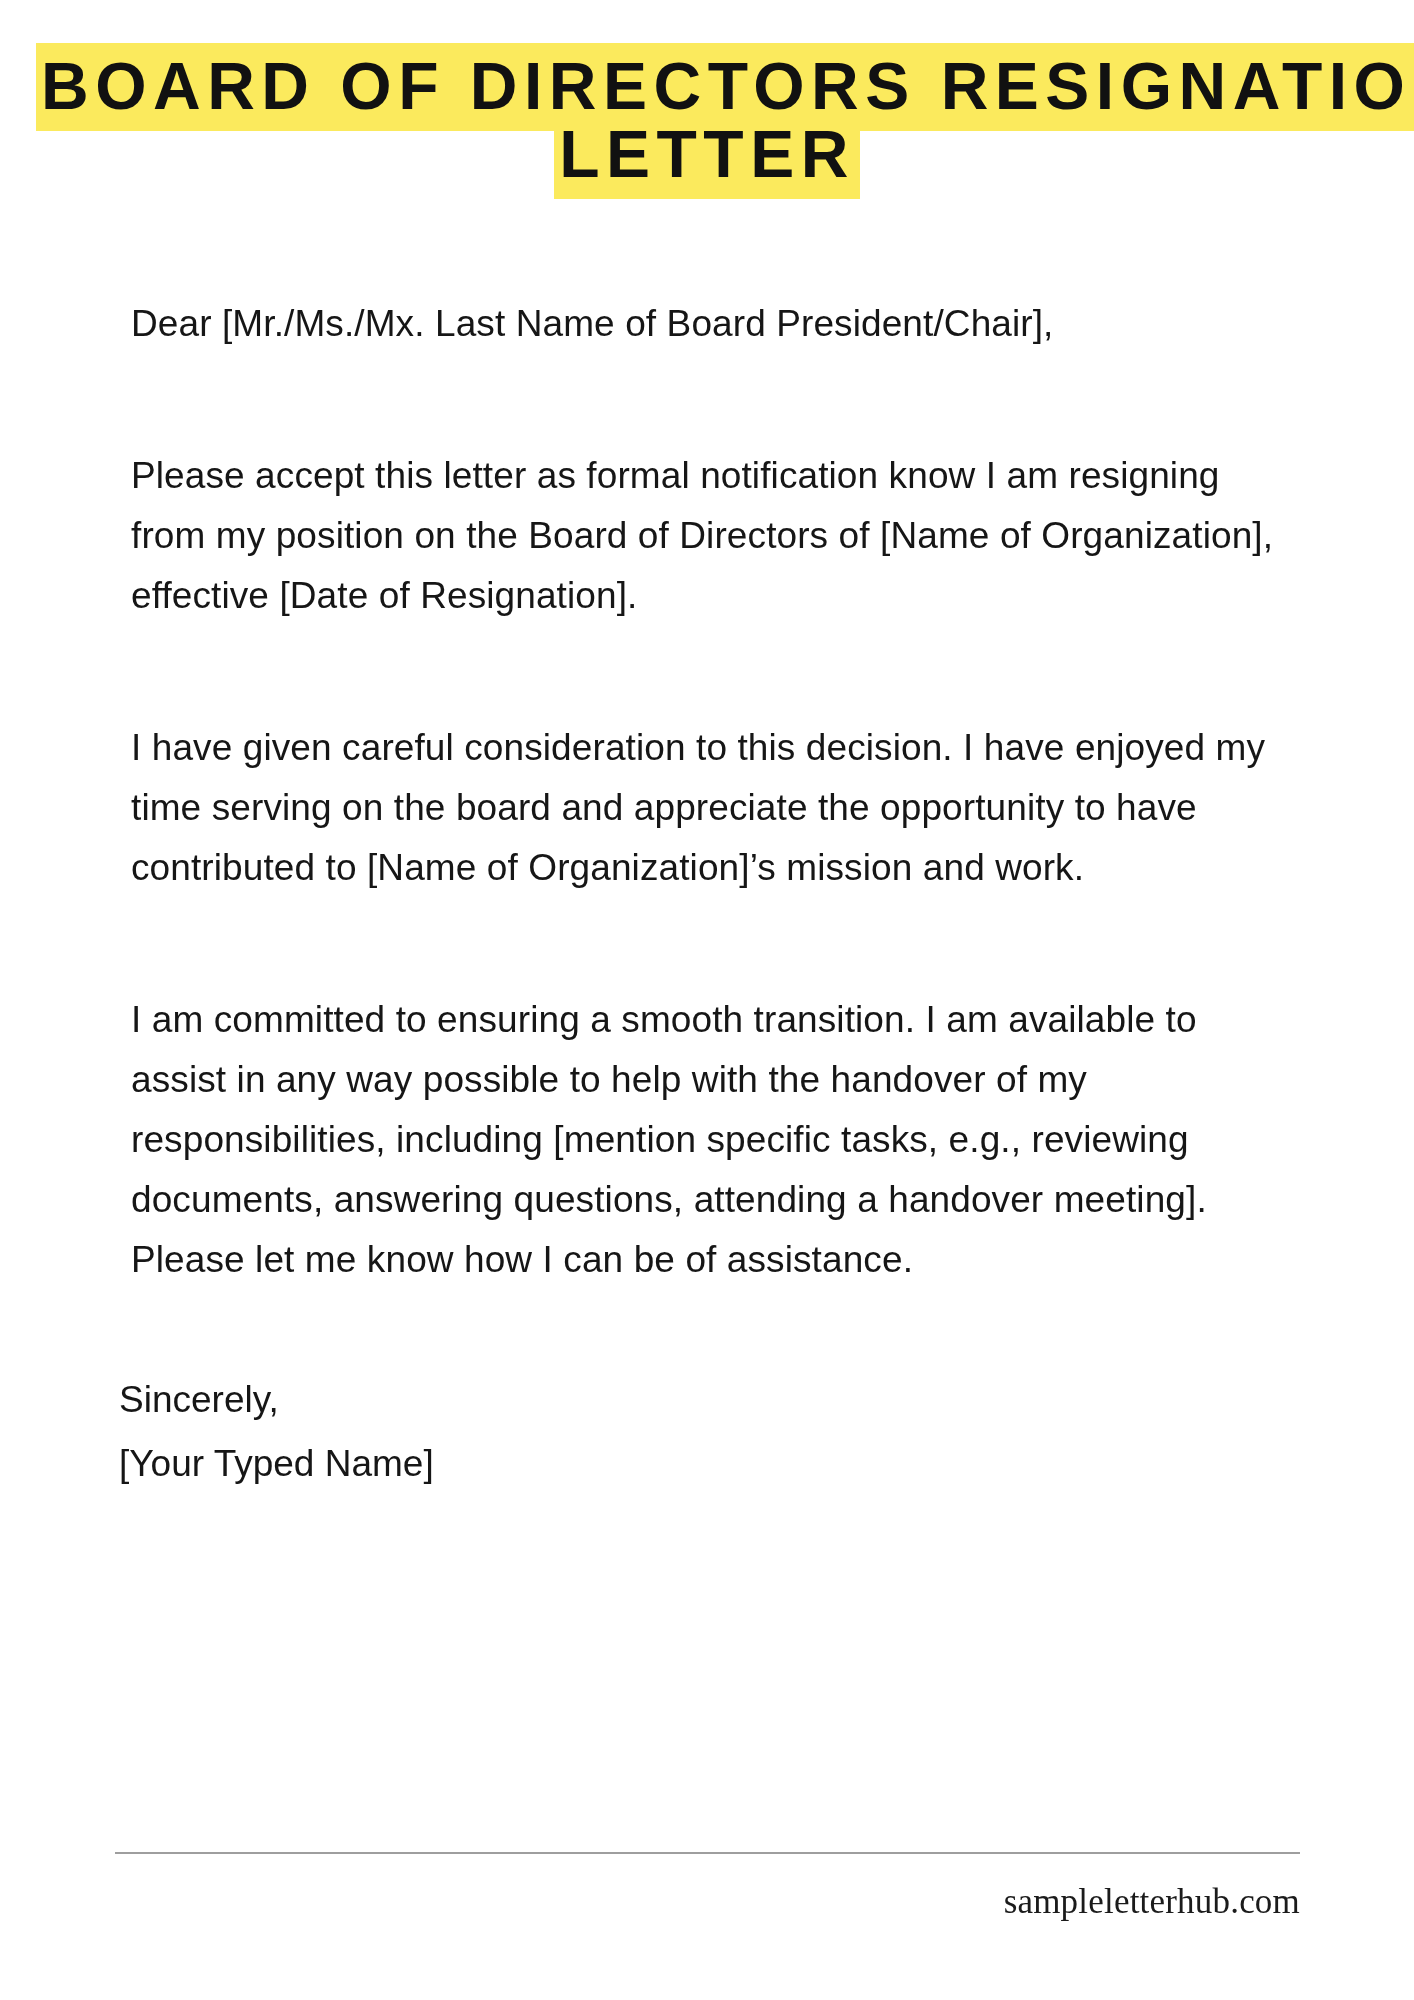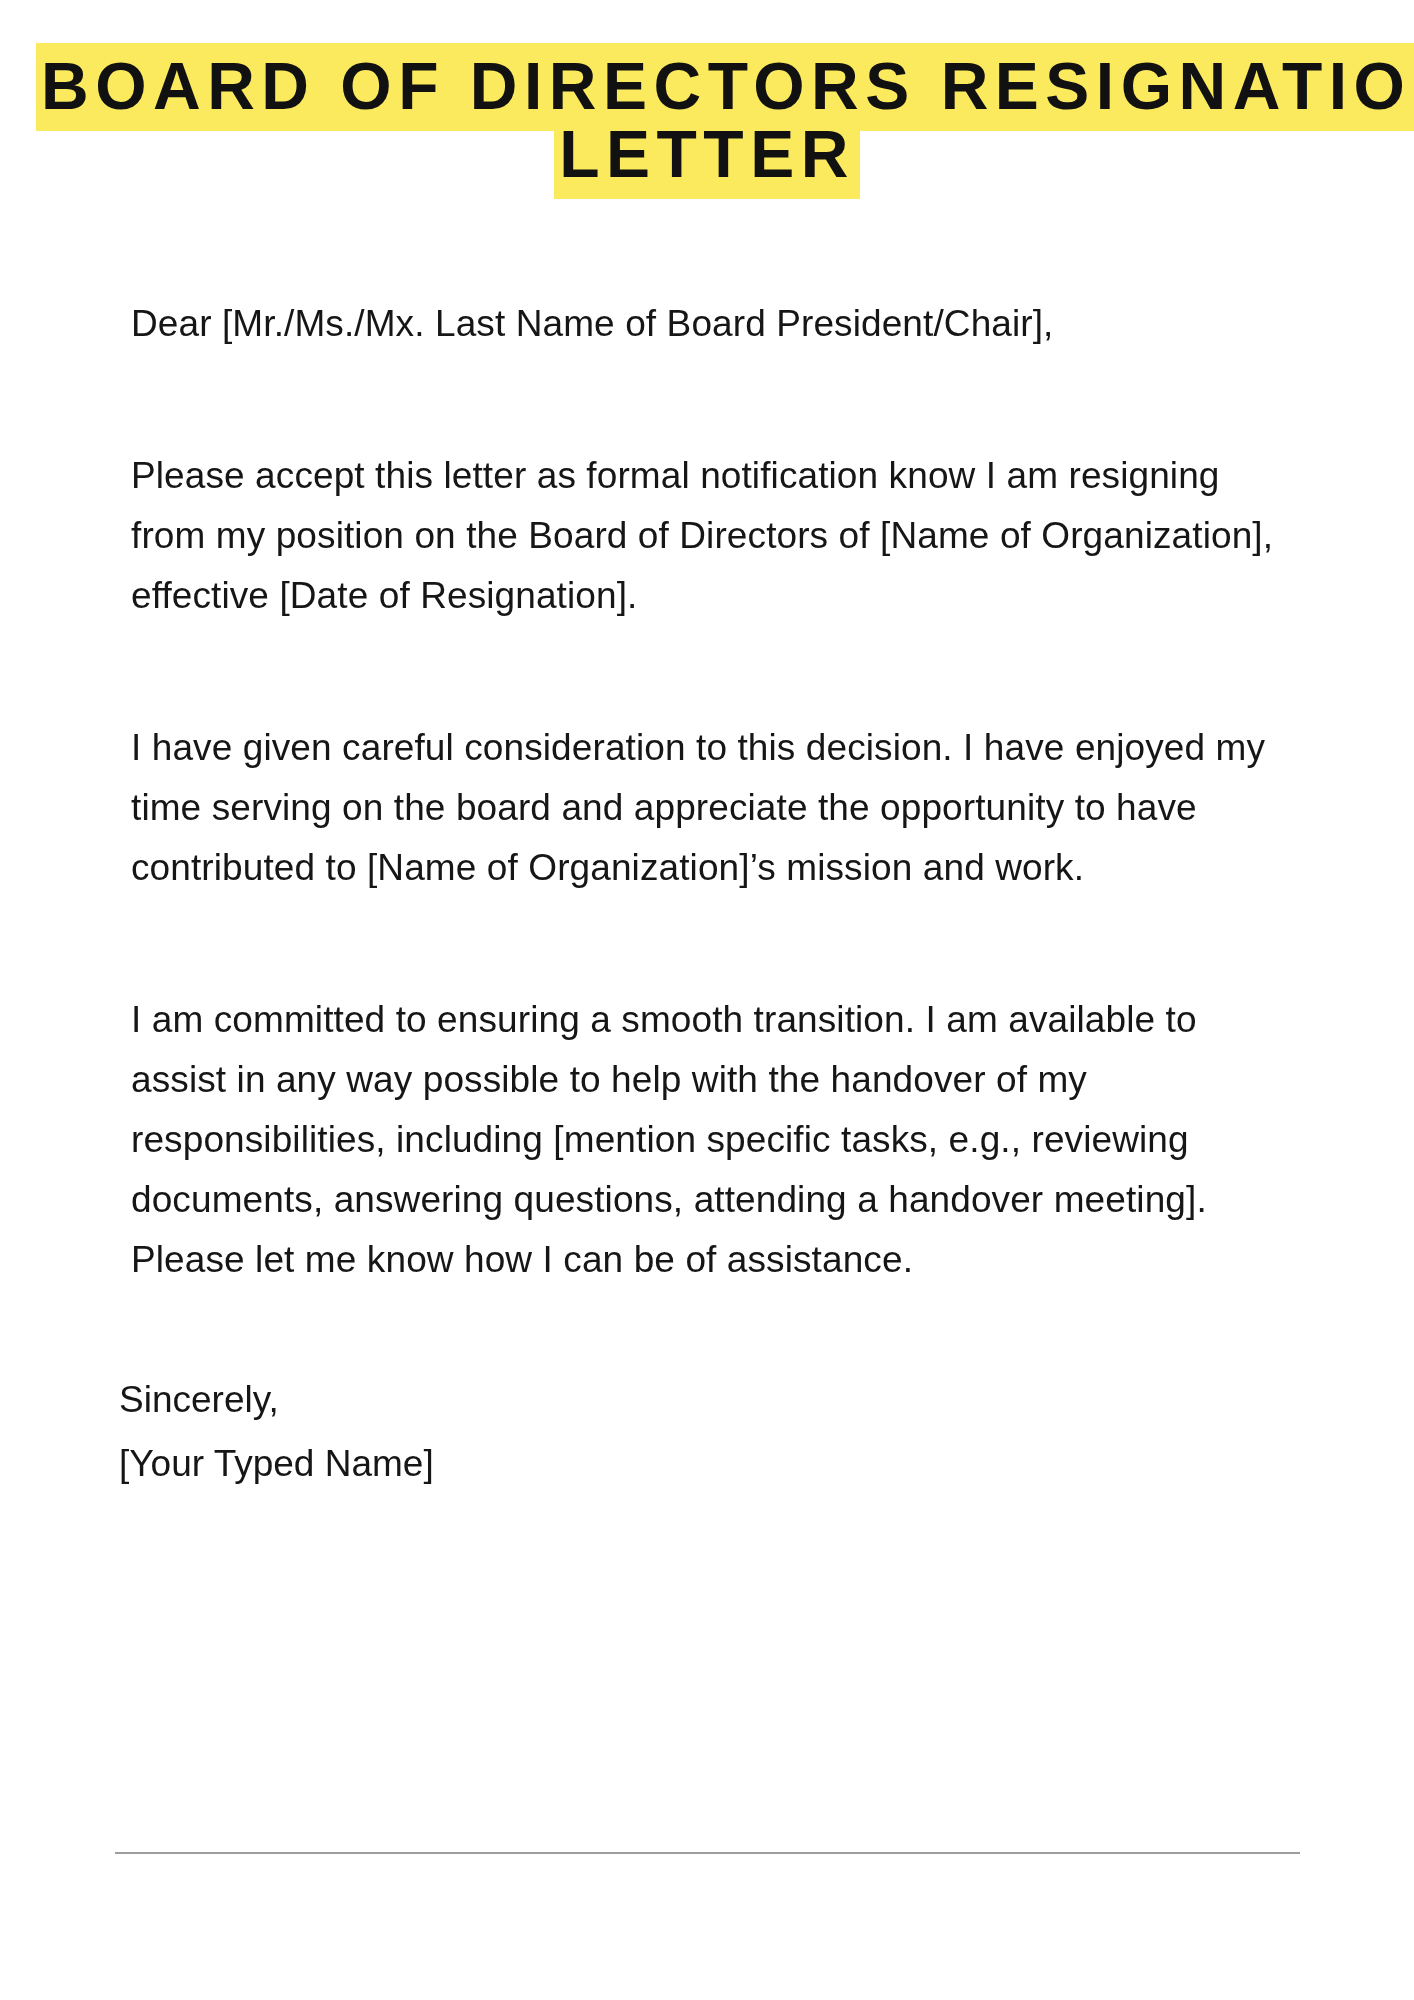--- a/index.html
+++ b/index.html
@@ -132,14 +132,15 @@
 
     <div class="spacer-lg"></div>
 
     <p class="closing-line">Sincerely,</p>
     <p class="closing-line">[Your Typed Name]</p>
 
   </div>
 
   <div class="footer-rule"></div>
 
+  <div class="footer-credit">sampleletterhub.com</div>
 
 </div>
 
 </body></html>

